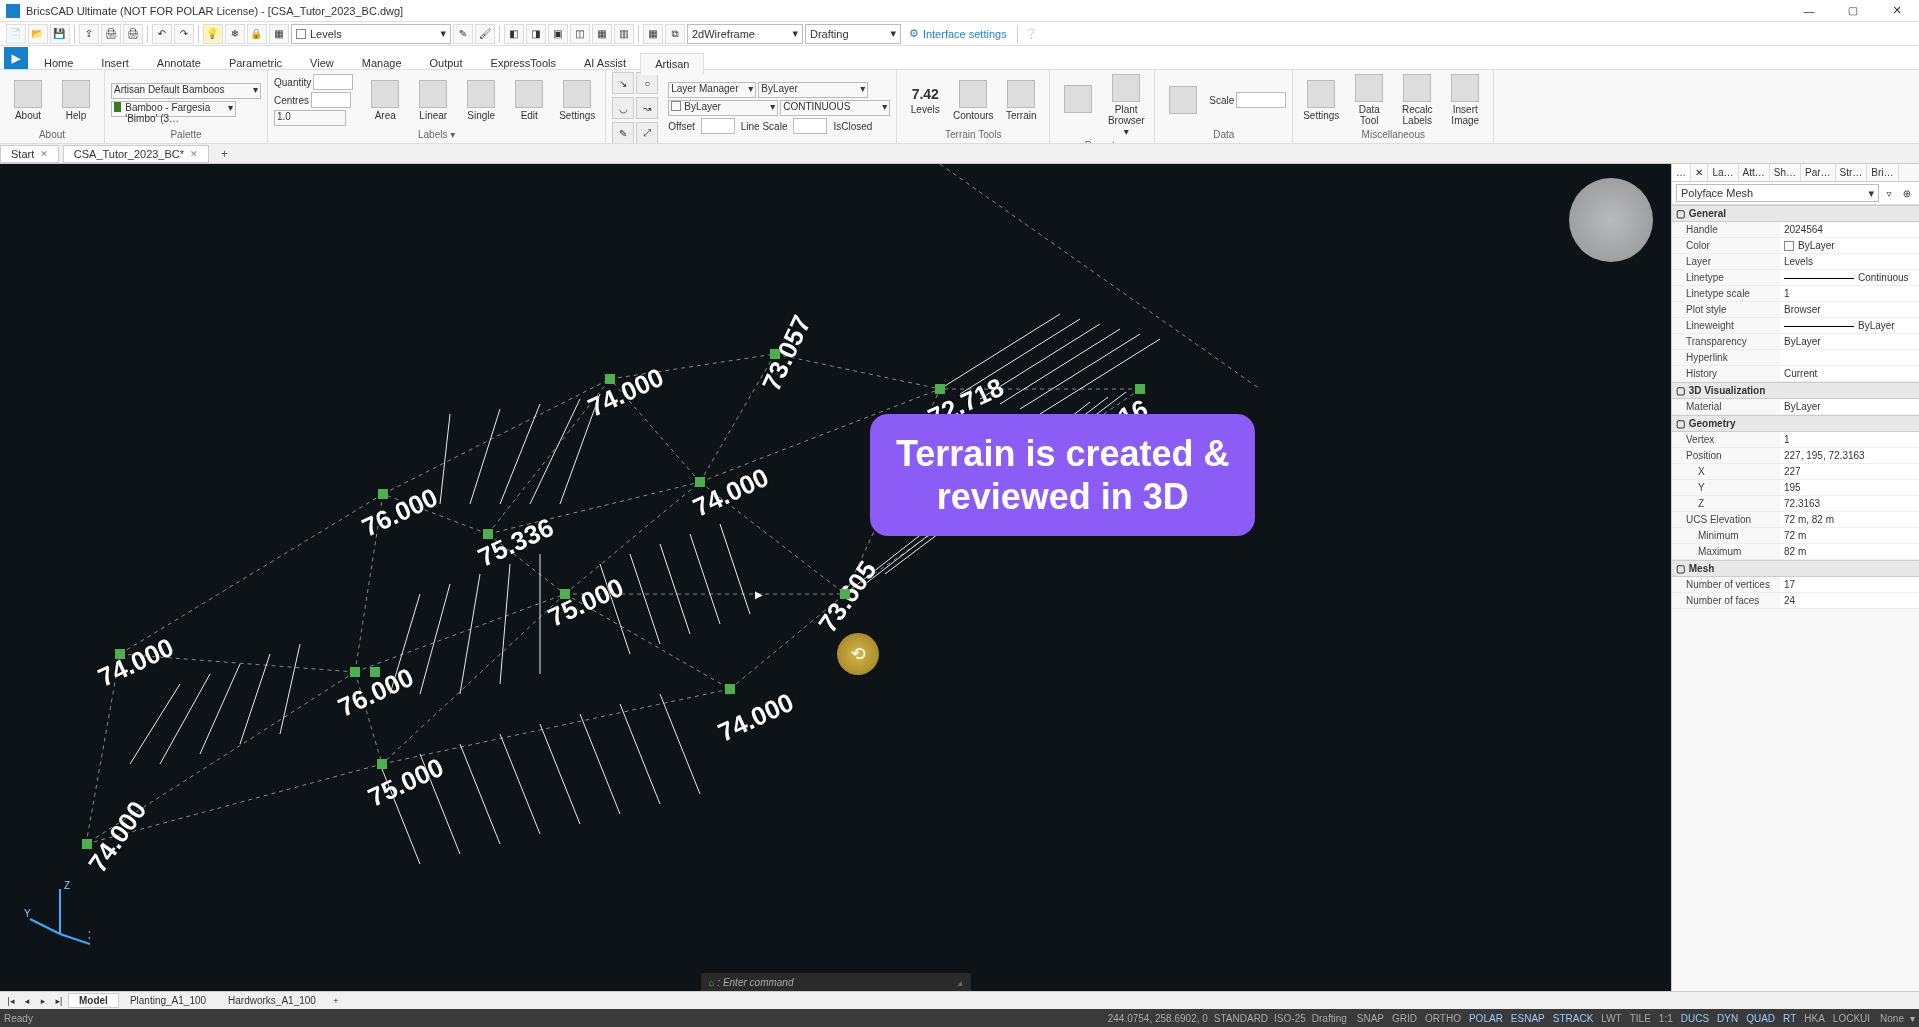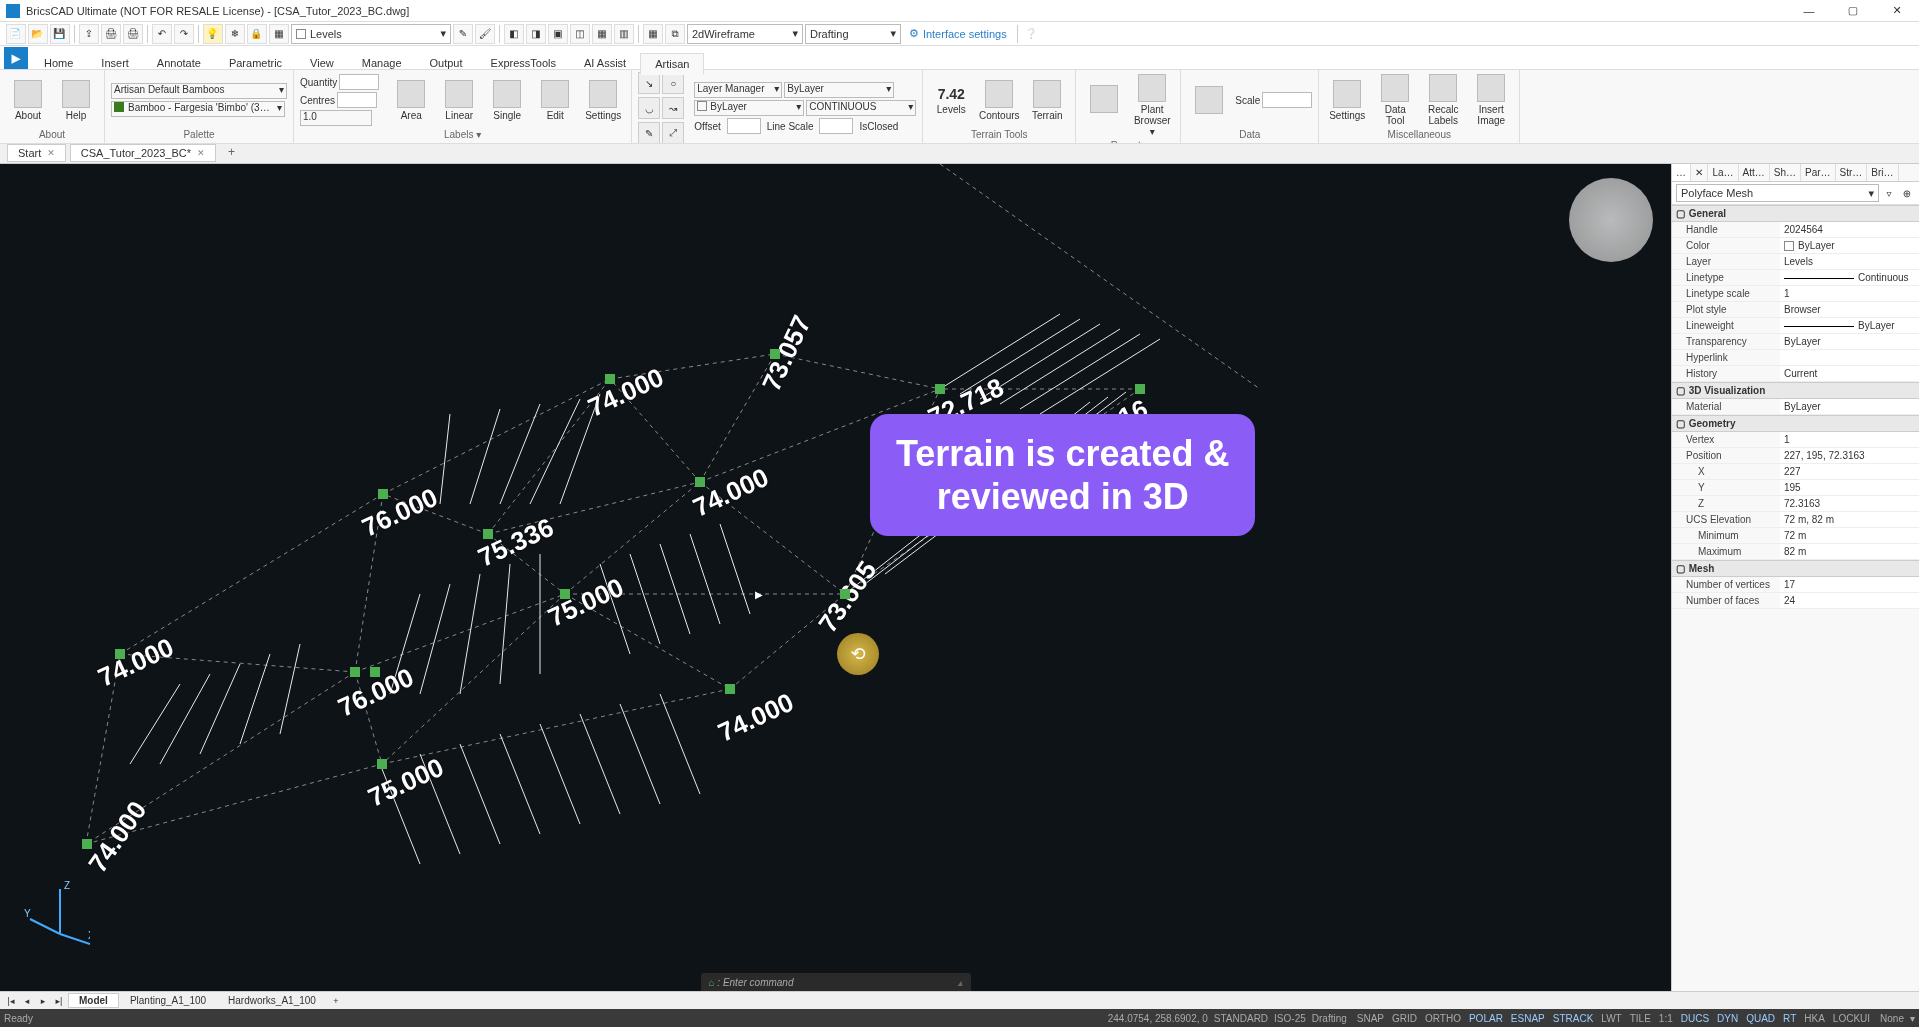--- a/index.html
+++ b/index.html
@@ -34,21 +34,21 @@
 .rgroup .glabel { font-size:10px; text-align:center; color:#666; padding:1px 0;}
 .rbtn-large { width:44px; display:flex; flex-direction:column; align-items:center; gap:2px; cursor:pointer; padding:2px;}
 .rbtn-large .ico { width:28px; height:28px; background:#ddd; border:1px solid #bbb; }
 .rbtn-large .lbl { font-size:10px; text-align:center; line-height:11px;}
 .stack { display:flex; flex-direction:column; gap:2px; }
 .stack .row { display:flex; align-items:center; gap:2px; font-size:10px;}
 .stack .row input, .stack .row .cmb { height:16px; font-size:10px; border:1px solid #bbb; padding:0 2px;}
 .smallbtn { width:22px; height:22px; background:#eee; border:1px solid #ccc; display:inline-flex; align-items:center; justify-content:center; font-size:10px; cursor:pointer;}
 
 
-.file-tabs { height:20px; background:#f0f0f0; display:flex; align-items:flex-start; gap:8px; padding-left:7px; border-bottom:1px solid #ccc;}
+.file-tabs { height:20px; background:#f0f0f0; display:flex; align-items:center; gap:8px; padding-left:0; border-bottom:1px solid #ccc;}
 .file-tabs .ftab { padding:2px 10px; background:#fff; border:1px solid #ccc; font-size:11px; display:flex; align-items:center; gap:6px; cursor:pointer;}
 .file-tabs .ftab .x { color:#888; font-size:9px;}
 .file-tabs .add { width:16px; height:16px; display:flex; align-items:center; justify-content:center; font-size:12px; color:#666; cursor:pointer;}
 
 
 .main { position:relative; display:flex; height: calc(100% - 22px - 24px - 24px - 74px - 20px - 18px - 18px); }
 .viewport { flex:1; background:#0e1318; position:relative; overflow:hidden;}
 .prop-panel { width:248px; background:#f8f8f8; border-left:1px solid #ccc; display:flex; flex-direction:column;}
 
 
@@ -97,21 +97,21 @@
 .statusbar .left { flex:0 0 auto;}
 .statusbar .spacer { flex:1;}
 .statusbar .toggle { padding:0 4px; cursor:pointer;}
 .statusbar .toggle.on { color:#9cf;}
 </style>
 </head>
 <body>
 
 <div class="titlebar">
   <span class="app-icon"></span>
-  <span class="title-text">BricsCAD Ultimate (NOT FOR RESALE License) - [CSA_Tutor_2023_BC.dwg]</span>
+  <span class="title-text">BricsCAD Ultimate (NOT FOR POLAR License) - [CSA_Tutor_2023_BC.dwg]</span>
   <div class="win-controls">
     <div>—</div>
     <div>▢</div>
     <div class="close">✕</div>
   </div>
 </div>
 
 <div class="qat">
   <div class="qbtn">📄</div>
   <div class="qbtn">📂</div>
@@ -178,27 +178,27 @@
           <div class="ico"></div>
           <div class="lbl">Help</div>
         </div>
     </div>
     <div class="glabel">About</div>
   </div>
   <div class="rgroup">
     <div class="body">
       <div class="stack">
         <div class="row">
-            <div class="cmb" style="width:176px;display:flex">
+            <div class="cmb" style="width:150px;display:flex">
               <span>Artisan Default Bamboos</span>
               <span style="margin-left:auto">▾</span>
             </div>
           </div>
         <div class="row">
-            <div class="cmb" style="width:174px;display:flex">
+            <div class="cmb" style="width:125px;display:flex">
               <span style="width:10px;height:10px;background:#3a7a1f;margin-right:4px;"></span>
               <span>Bamboo - Fargesia 'Bimbo' (3…</span>
               <span style="margin-left:auto">▾</span>
             </div>
           </div>
       </div>
     </div>
     <div class="glabel">Palette</div>
   </div>
   <div class="rgroup">

